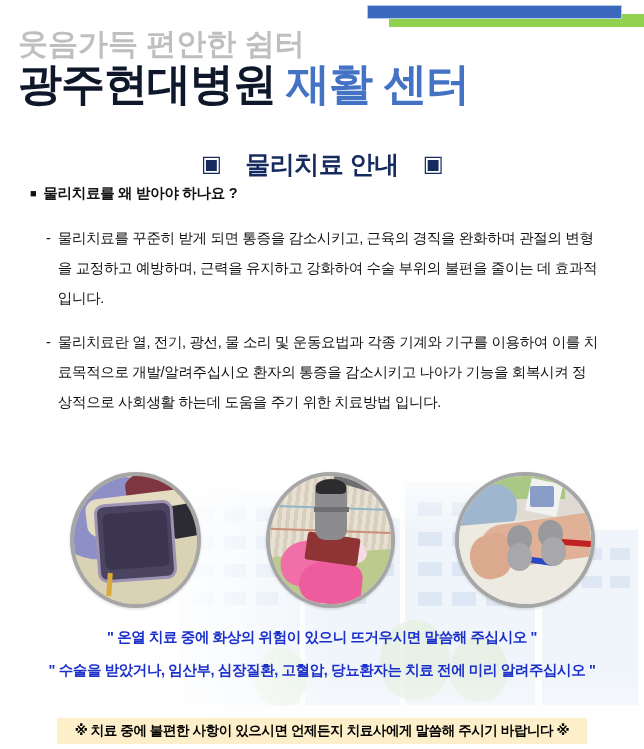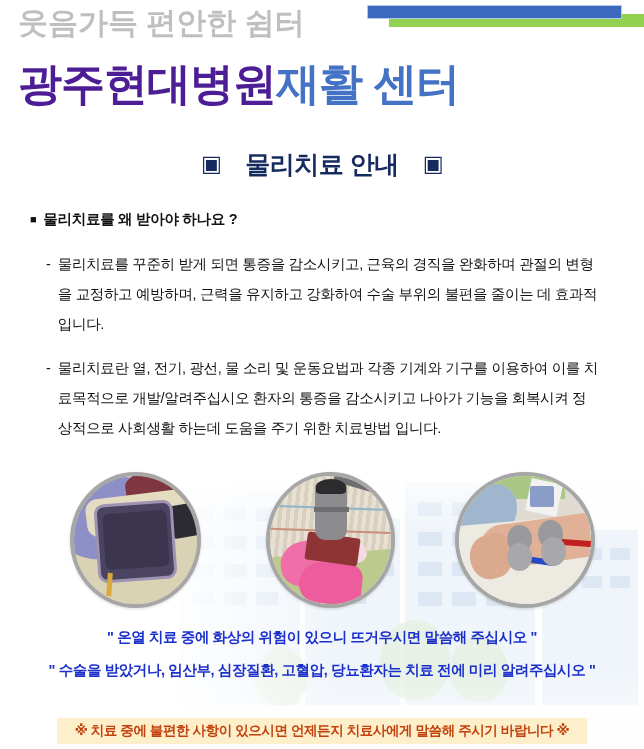--- a/index.html
+++ b/index.html
@@ -73,44 +73,45 @@
     position: absolute;
     left: 367px; top: 5px;
     width: 255px; height: 14px;
     background: #3A69BE;
     border: 1px solid #B4C8E8;
   }
 
   
   .tagline {
     position: absolute;
-    left: 18px; top: 3px;
+    left: 18px; top: 24px;
     font-size: 30px;
     font-weight: 700;
     color: #BFBFBF;
     letter-spacing: 0px;
     white-space: nowrap;
   }
   .title-row {
     position: absolute;
     left: 18px; top: 62px;
     white-space: nowrap;
     line-height: 1;
   }
   .title-main {
     font-size: 44px;
     font-weight: 700;
-    color: #4c1d95;
+    color: #0f172a;
     letter-spacing: -1px;
   }
   .title-accent {
     font-size: 44px;
     font-weight: 700;
     color: #4472C4;
     letter-spacing: -1px;
+    margin-left: 10px;
   }
 
   .subtitle {
     position: absolute;
     left: 0; right: 0; top: 148px;
     text-align: center;
     font-size: 25px;
     font-weight: 700;
     color: #152A5E;
     letter-spacing: -0.5px;
@@ -118,21 +119,21 @@
   .subtitle .sq {
     font-size: 22px;
     color: #152A5E;
     vertical-align: 2px;
   }
   .subtitle .sub-txt { margin: 0 24px; }
 
   
   .content {
     position: absolute;
-    left: 0; top: 210px;
+    left: 0; top: 184px;
     width: 589px;
   }
 
   .q-heading {
     font-size: 14.5px;
     font-weight: 700;
     color: #111111;
     margin-left: 30px;
     letter-spacing: -0.3px;
     white-space: nowrap;
@@ -253,21 +254,21 @@
     left: 57px; top: 718px;
     width: 530px; height: 26px;
     background: #FDEFC9;
     display: flex;
     align-items: center;
     justify-content: center;
   }
   .notice-text {
     font-size: 13.5px;
     font-weight: 700;
-    color: #c2410c;
+    color: #000000;
     letter-spacing: -0.4px;
     white-space: nowrap;
   }
 </style>
 </head>
 <body>
 
 <div class="page">
 
   <div class="watermark">

